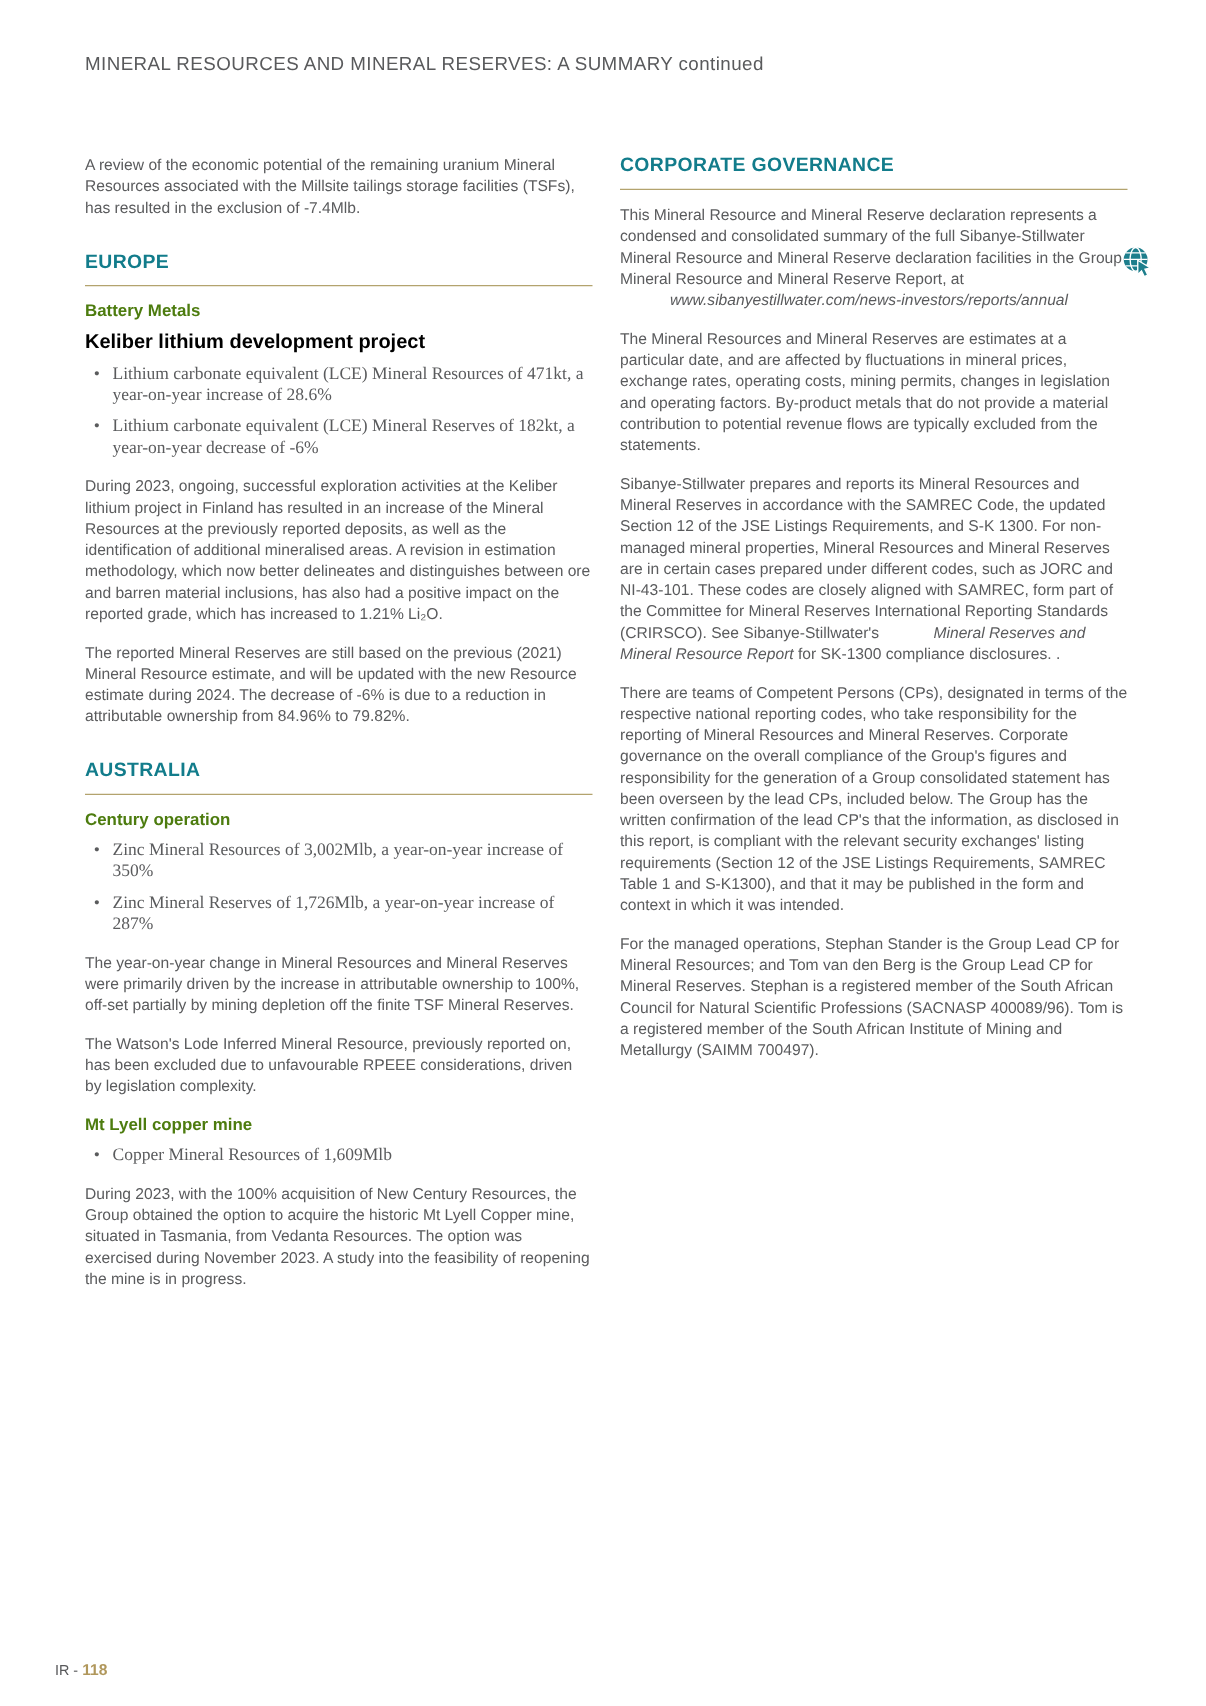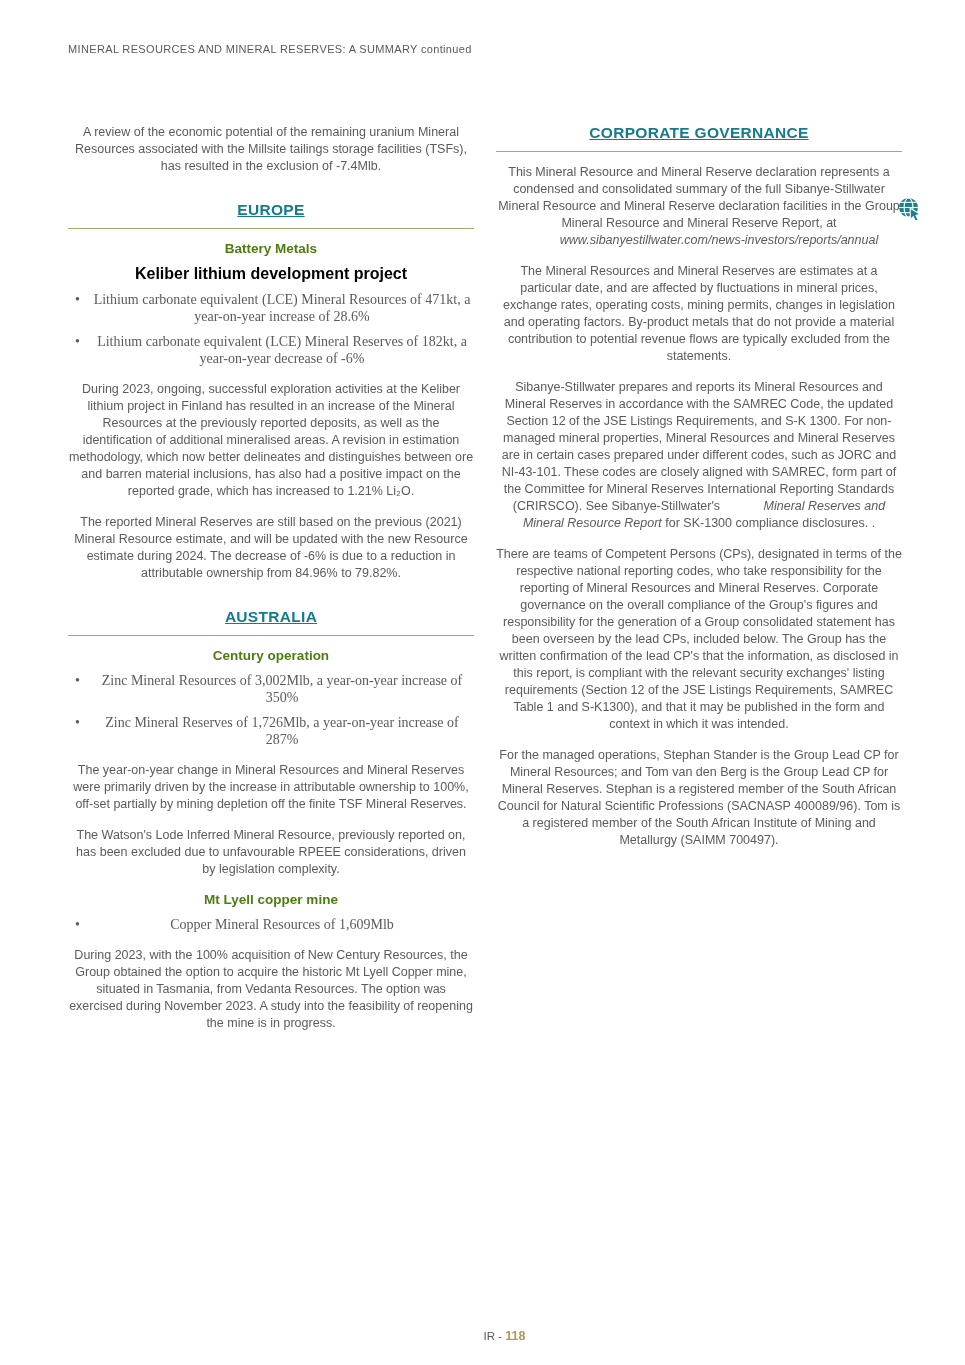--- a/index.html
+++ b/index.html
@@ -1,43 +1,43 @@
 <!DOCTYPE html>
 <html><head>
 <meta charset="utf-8">
 <style>
   html,body{margin:0;padding:0;background:#fff;}
   .page{
     width:965px;height:1365px;position:relative;overflow:hidden;background:#ffffff;
     font-family:"Liberation Sans",sans-serif;color:#5a5b5d;
   }
   .doc-header{
-    position:absolute;top:43px;left:68px;font-size:11px;letter-spacing:.35px;color:#595a5c;
+    position:absolute;top:43px;left:68px;font-size:15px;letter-spacing:.35px;color:#595a5c;
   }
   .columns{position:absolute;top:124px;left:68px;display:flex;gap:22px;}
-  .col{width:406px;text-align:center;}
+  .col{width:406px;}
   .col p{margin:0 0 14px;font-size:12.5px;line-height:17px;}
   h2.section-title{
     color:#127c8b;font-size:15.5px;font-weight:bold;letter-spacing:.3px;
-    margin:26px 0 0;padding-bottom:9px;border-bottom:1.5px solid #b3a36e;text-decoration:underline;
+    margin:26px 0 0;padding-bottom:9px;border-bottom:1.5px solid #b3a36e;
   }
   h2.first{margin-top:0;}
   .after-rule{margin-top:12px !important;}
   h3.sub-title{color:#4d7c0f;font-size:13.5px;font-weight:bold;margin:0 0 9px;}
   h4.project-title{color:#000000;font-size:16px;font-weight:bold;margin:0 0 8px;}
   ul.bullets{list-style:none;margin:0 0 14px;padding:0;}
   ul.bullets li{
     position:relative;padding-left:22px;margin-bottom:8px;font-size:14px;line-height:17px;font-family:Liberation Serif, serif;
   }
   ul.bullets li::before{content:"\2022";position:absolute;left:7px;color:#5a5b5d;}
   .italic{font-style:italic;margin-left:40px;}
   .rel{position:relative;}
   .globe-wrap{position:absolute;top:72px;right:-22px;width:27px;height:27px;}
   .page-footer{
-    position:absolute;bottom:22px;left:0;right:0;text-align:center;
+    position:absolute;bottom:22px;left:0;right:0;text-align:left;
     font-size:11.5px;color:#58595b;margin-left:44px;
   }
   .page-footer .page-num{color:#b0975b;font-weight:bold;font-size:12.5px;}
 </style>
 </head>
 <body>
 
 <div class="page">
 
   <div class="doc-header">MINERAL RESOURCES AND MINERAL RESERVES: A SUMMARY continued</div>

